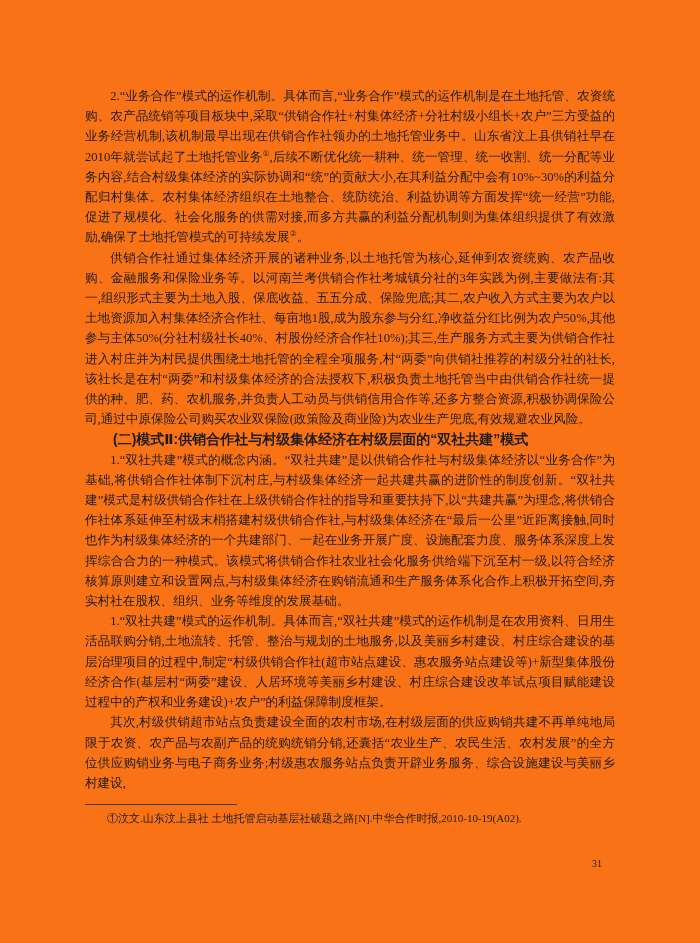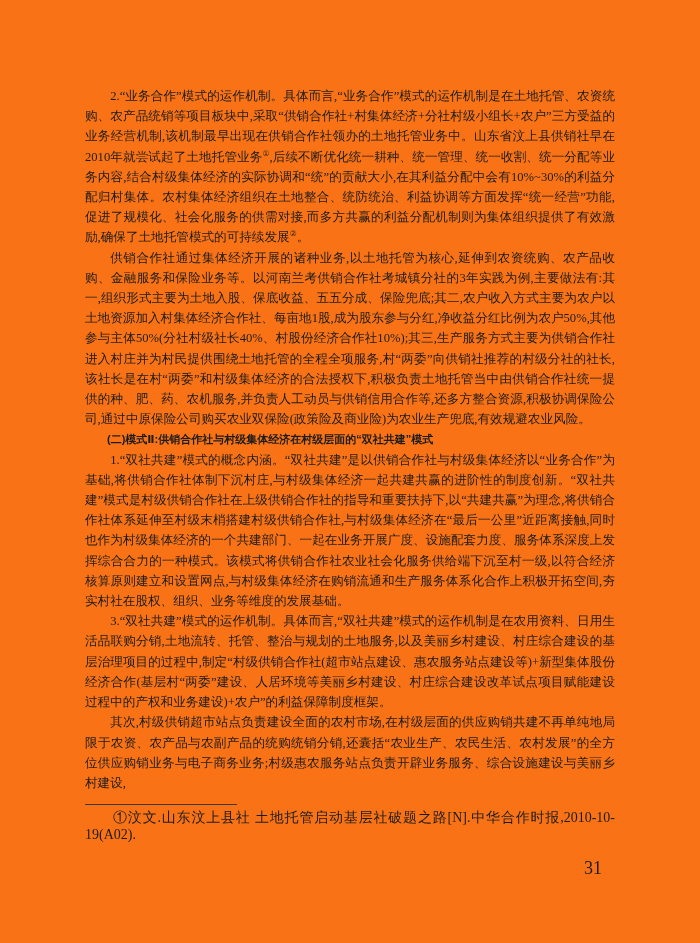--- a/index.html
+++ b/index.html
@@ -34,63 +34,63 @@
   }
   .para sup {
     font-size: 0.62em;
     vertical-align: super;
     line-height: 0;
   }
   .heading {
     margin: 0;
     text-indent: 2em;
     font-weight: bold;
-    font-size: 11px;
+    font-size: 14px;
     font-family: "Liberation Sans", "DejaVu Sans", sans-serif;
     text-align: left;
   }
   .footnotes {
     position: absolute;
     left: 85px;
     top: 804px;
     width: 530px;
-    font-size: 14px;
+    font-size: 11px;
     line-height: 16.5px;
     text-align: justify;
   }
   .footnote-rule {
     width: 152px;
     height: 0;
     border-top: 1px solid #3a3a3a;
     margin-bottom: 5px;
   }
   .footnote {
     margin: 0;
     text-indent: 2em;
   }
   .page-number {
     position: absolute;
     top: 858px;
     right: 98px;
-    font-size: 18px;
+    font-size: 10px;
     font-family: "Liberation Serif", "DejaVu Serif", serif;
     color: #1c1c1c;
   }
 </style>
 </head>
 <body>
 
 <div class="page">
 
   <main class="content">
     <p class="para">2.“业务合作”模式的运作机制。具体而言,“业务合作”模式的运作机制是在土地托管、农资统购、农产品统销等项目板块中,采取“供销合作社+村集体经济+分社村级小组长+农户”三方受益的业务经营机制,该机制最早出现在供销合作社领办的土地托管业务中。山东省汶上县供销社早在2010年就尝试起了土地托管业务<sup>①</sup>,后续不断优化统一耕种、统一管理、统一收割、统一分配等业务内容,结合村级集体经济的实际协调和“统”的贡献大小,在其利益分配中会有10%~30%的利益分配归村集体。农村集体经济组织在土地整合、统防统治、利益协调等方面发挥“统一经营”功能,促进了规模化、社会化服务的供需对接,而多方共赢的利益分配机制则为集体组织提供了有效激励,确保了土地托管模式的可持续发展<sup>②</sup>。</p>
     <p class="para">供销合作社通过集体经济开展的诸种业务,以土地托管为核心,延伸到农资统购、农产品收购、金融服务和保险业务等。以河南兰考供销合作社考城镇分社的3年实践为例,主要做法有:其一,组织形式主要为土地入股、保底收益、五五分成、保险兜底;其二,农户收入方式主要为农户以土地资源加入村集体经济合作社、每亩地1股,成为股东参与分红,净收益分红比例为农户50%,其他参与主体50%(分社村级社长40%、村股份经济合作社10%);其三,生产服务方式主要为供销合作社进入村庄并为村民提供围绕土地托管的全程全项服务,村“两委”向供销社推荐的村级分社的社长,该社长是在村“两委”和村级集体经济的合法授权下,积极负责土地托管当中由供销合作社统一提供的种、肥、药、农机服务,并负责人工动员与供销信用合作等,还多方整合资源,积极协调保险公司,通过中原保险公司购买农业双保险(政策险及商业险)为农业生产兜底,有效规避农业风险。</p>
     <h3 class="heading">(二)模式Ⅱ:供销合作社与村级集体经济在村级层面的“双社共建”模式</h3>
     <p class="para">1.“双社共建”模式的概念内涵。“双社共建”是以供销合作社与村级集体经济以“业务合作”为基础,将供销合作社体制下沉村庄,与村级集体经济一起共建共赢的进阶性的制度创新。“双社共建”模式是村级供销合作社在上级供销合作社的指导和重要扶持下,以“共建共赢”为理念,将供销合作社体系延伸至村级末梢搭建村级供销合作社,与村级集体经济在“最后一公里”近距离接触,同时也作为村级集体经济的一个共建部门、一起在业务开展广度、设施配套力度、服务体系深度上发挥综合合力的一种模式。该模式将供销合作社农业社会化服务供给端下沉至村一级,以符合经济核算原则建立和设置网点,与村级集体经济在购销流通和生产服务体系化合作上积极开拓空间,夯实村社在股权、组织、业务等维度的发展基础。</p>
-    <p class="para">3.“双社共建”模式的运作机制。具体而言,“双社共建”模式的运作机制是在农用资料、日用生活品联购分销,土地流转、托管、整治与规划的土地服务,以及美丽乡村建设、村庄综合建设的基层治理项目的过程中,制定“村级供销合作社(超市站点建设、惠农服务站点建设等)+新型集体股份经济合作(基层村“两委”建设、人居环境等美丽乡村建设、村庄综合建设改革试点项目赋能建设过程中的产权和业务建设)+农户”的利益保障制度框架。</p>
+    <p class="para">1.“双社共建”模式的运作机制。具体而言,“双社共建”模式的运作机制是在农用资料、日用生活品联购分销,土地流转、托管、整治与规划的土地服务,以及美丽乡村建设、村庄综合建设的基层治理项目的过程中,制定“村级供销合作社(超市站点建设、惠农服务站点建设等)+新型集体股份经济合作(基层村“两委”建设、人居环境等美丽乡村建设、村庄综合建设改革试点项目赋能建设过程中的产权和业务建设)+农户”的利益保障制度框架。</p>
     <p class="para">其次,村级供销超市站点负责建设全面的农村市场,在村级层面的供应购销共建不再单纯地局限于农资、农产品与农副产品的统购统销分销,还囊括“农业生产、农民生活、农村发展”的全方位供应购销业务与电子商务业务;村级惠农服务站点负责开辟业务服务、综合设施建设与美丽乡村建设,</p>
   </main>
 
   <footer class="footnotes">
     <div class="footnote-rule"></div>
     <p class="footnote">①汶文.山东汶上县社 土地托管启动基层社破题之路[N].中华合作时报,2010-10-19(A02).</p>
   </footer>
 
   <div class="page-number">31</div>
 

